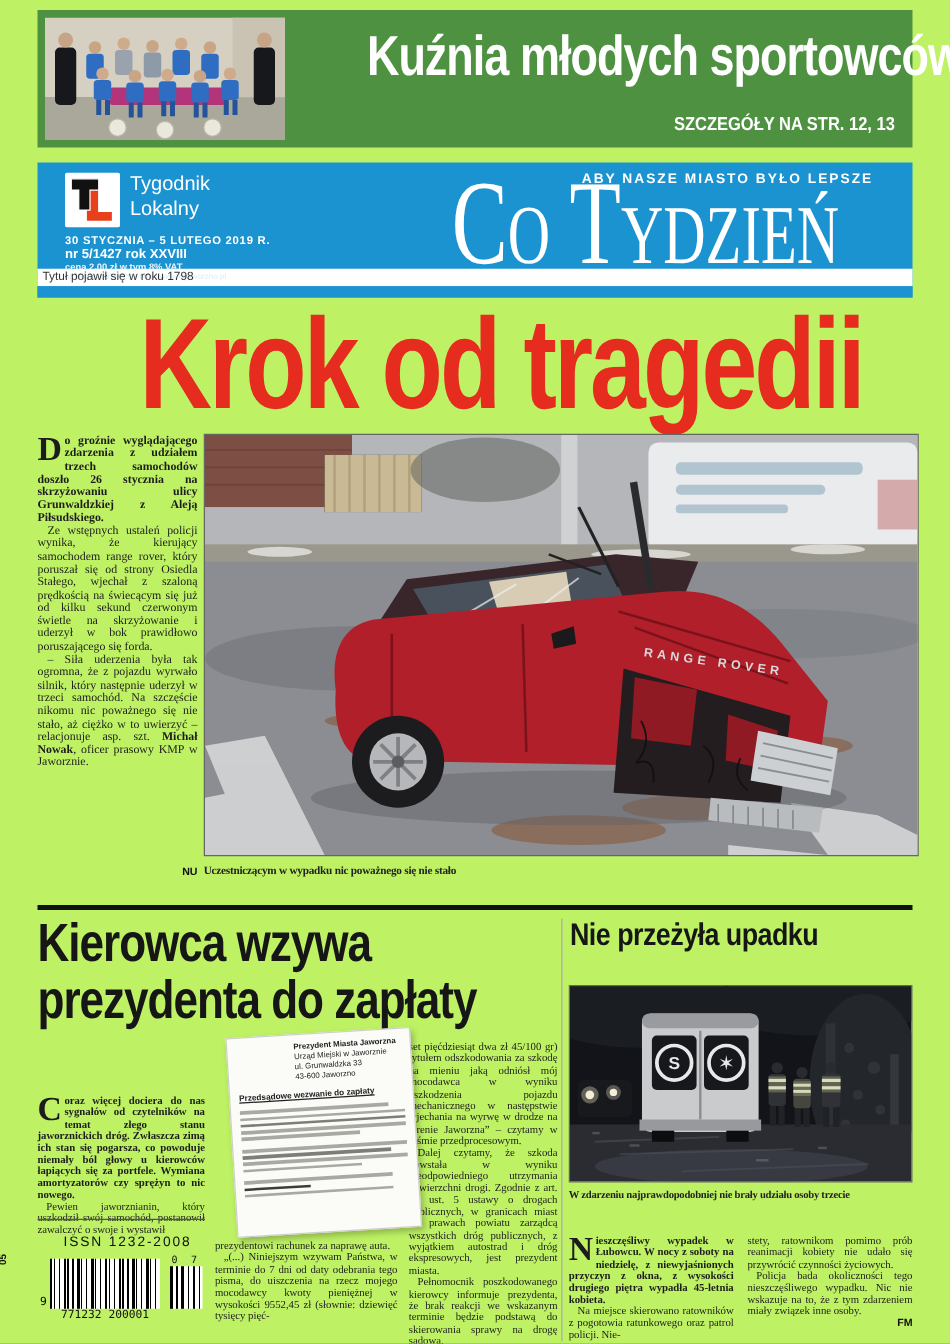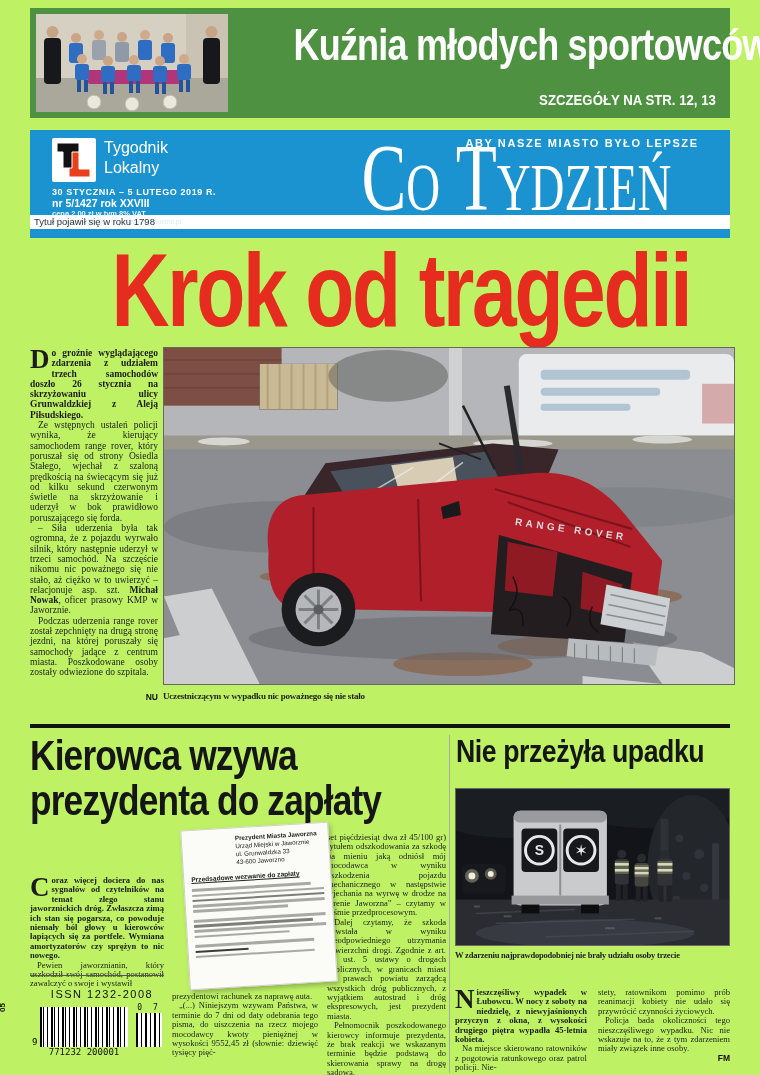--- a/index.html
+++ b/index.html
@@ -56,21 +56,21 @@
   .lead-photo { position:absolute; left:163px; top:347px; width:572px; height:338px; border:1px solid #666; }
   .lead-caption { position:absolute; left:163px; top:691px; width:572px; }
 
   .rule { position:absolute; left:30px; top:724px; width:700px; height:4px; background:#121212; }
   .vdivider { position:absolute; left:449px; top:735px; width:1px; height:338px; background:#aaa; }
 
   .driver-head { position:absolute; left:30px; top:733px; width:418px; color:#161616;
     font-family:"Liberation Sans", sans-serif; font-weight:700; font-size:43px; line-height:1.04; white-space:nowrap; }
   .driver-head div > span { display:inline-block; transform:scaleX(.82); transform-origin:left; letter-spacing:-1px; }
   .fall-head { position:absolute; left:456px; top:736px; width:274px; color:#161616;
-    font-family:"Liberation Sans", sans-serif; font-weight:700; font-size:31px; line-height:1; white-space:nowrap; }
+    font-family:"Liberation Sans", sans-serif; font-weight:700; font-size:25px; line-height:1; white-space:nowrap; }
   .fall-head > span { display:inline-block; transform:scaleX(.86); transform-origin:left; letter-spacing:-.5px; }
 
   .d-col1 { position:absolute; left:30px; top:876px; width:134px; }
   .d-col1-rule { position:absolute; left:30px; top:975px; width:134px; height:1px; background:#555; }
   .d-col2 { position:absolute; left:172px; top:992px; width:146px; }
   .d-col3 { position:absolute; left:327px; top:833px; width:119px; }
 
   .doc { position:absolute; left:185px; top:826px; width:148px; height:160px; background:#fbfbf8;
     border:1px solid #cfcfc8; box-shadow:2px 3px 5px rgba(0,0,0,.25); transform:rotate(-3.5deg); z-index:2; padding:6px 7px; }
   .doc-addr { text-align:left; margin-left:46px; font-family:"Liberation Sans", sans-serif; font-size:6.3px; line-height:1.25; color:#222; }
@@ -206,21 +206,20 @@
     <div class="mh-slogan">ABY NASZE MIASTO BYŁO LEPSZE</div>
     <div class="mh-title"><span>Co Tydzień</span></div>
   </div>
 
   <div class="red-head"><span>Krok od tragedii</span></div>
 
   <div class="lead-col news">
     <p class="lead drop">Do groźnie wyglądającego zdarzenia z udziałem trzech samochodów doszło 26 stycznia na skrzyżowaniu ulicy Grunwaldzkiej z Aleją Piłsudskiego.</p>
     <p>Ze wstępnych ustaleń policji wynika, że kierujący samochodem range rover, który poruszał się od strony Osiedla Stałego, wjechał z szaloną prędkością na świecącym się już od kilku sekund czerwonym świetle na skrzyżowanie i uderzył w bok prawidłowo poruszającego się forda.</p>
     <p><span>– Siła uderzenia była tak ogromna, że z pojazdu wyrwało silnik, który następnie uderzył w trzeci samochód. Na szczęście nikomu nic poważnego się nie stało, aż ciężko w to uwierzyć – relacjonuje asp. szt. </span><b>Michał Nowak</b><span>, oficer prasowy KMP w Jaworznie.</span></p>
-    <p>Podczas uderzenia range rover został zepchnięty na drugą stronę jezdni, na której poruszały się samochody jadące z centrum miasta. Poszkodowane osoby zostały odwiezione do szpitala.</p>
   </div>
   <div class="lead-byline byline">NU</div>
 
   <svg class="lead-photo" viewBox="0 0 572 338" preserveAspectRatio="none">
     <rect width="572" height="338" fill="#b4b6ba"></rect>
 
     <rect x="0" y="0" width="118" height="58" fill="#7d4e44"></rect>
     <g stroke="#5f3a33" stroke-width="1.5" opacity=".5">
         <line x1="0" y1="12" x2="118" y2="12"></line>
         <line x1="0" y1="26" x2="118" y2="26"></line>

